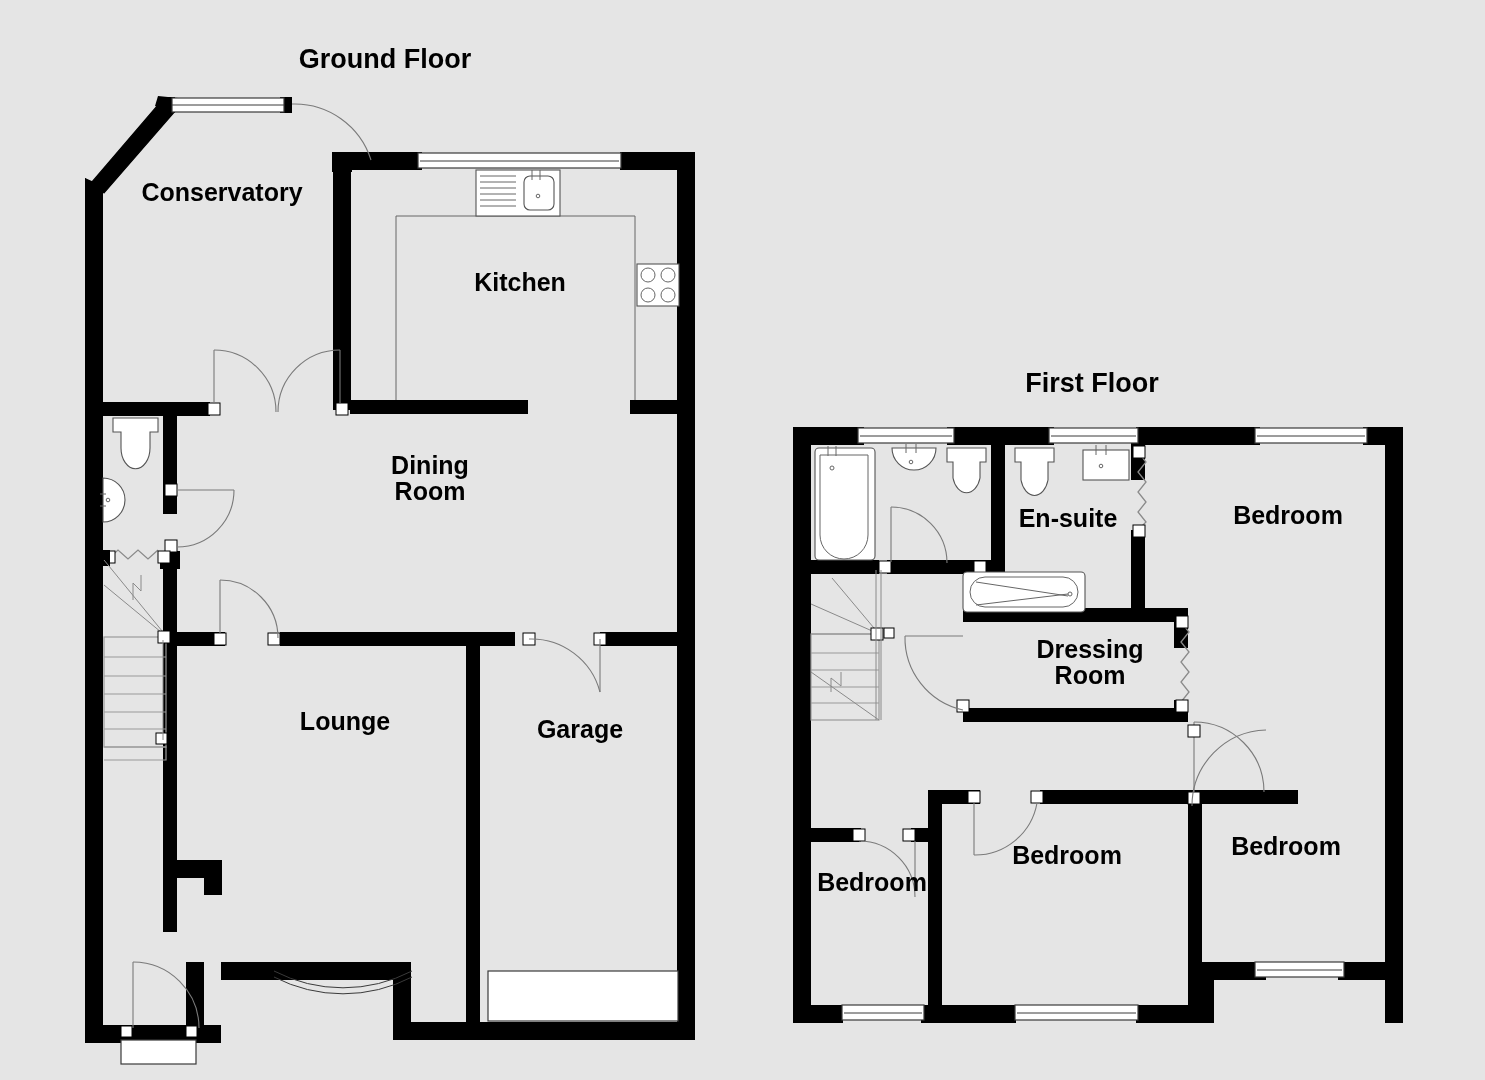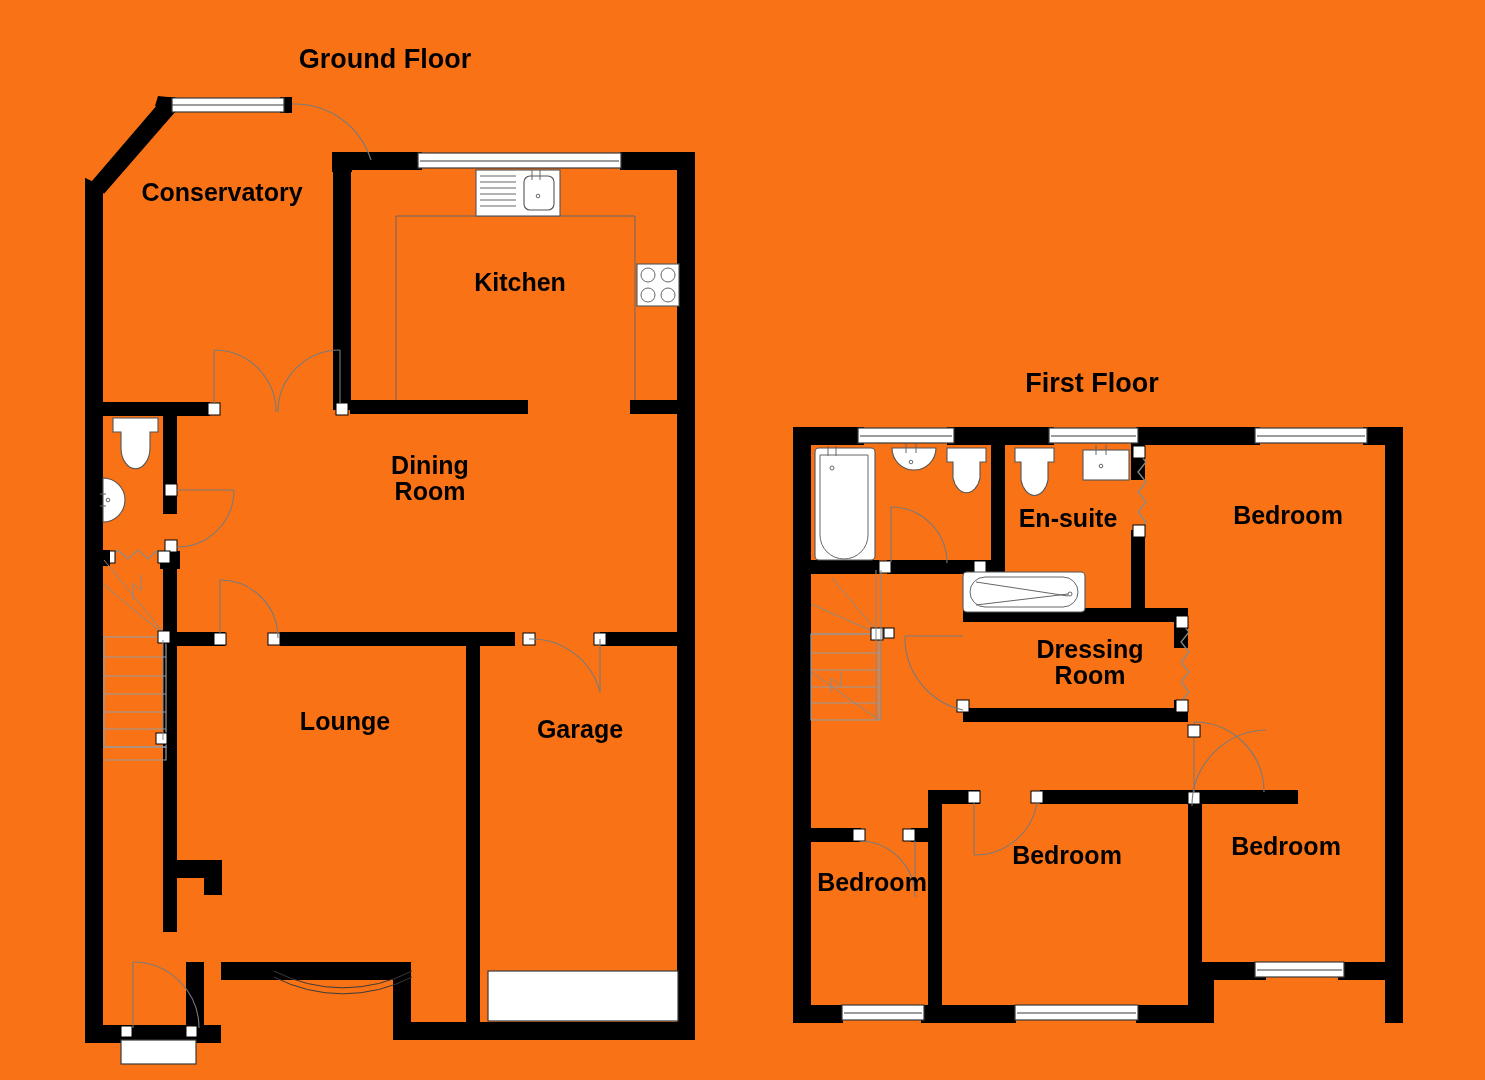--- a/index.html
+++ b/index.html
@@ -4,21 +4,21 @@
 <style>
   html, body {
     margin: 0;
     padding: 0;
     background: #ffffff;
   }
   #page {
     position: relative;
     width: 1485px;
     height: 1080px;
-    background: #f97316;
+    background: #e5e5e5;
     font-family: "Liberation Sans", sans-serif;
     overflow: hidden;
   }
   svg { display: block; }
   .wall { fill: #000000; }
   .thin { fill: none; stroke: #000000; stroke-width: 1.1; }
   .fix { fill: #ffffff; stroke: #555555; stroke-width: 1.1; }
   .fixline { fill: none; stroke: #666666; stroke-width: 1; }
   .swing { fill: none; stroke: #7a7a7a; stroke-width: 1.1; }
   .doorpanel { fill: none; stroke: #7a7a7a; stroke-width: 1.1; }

